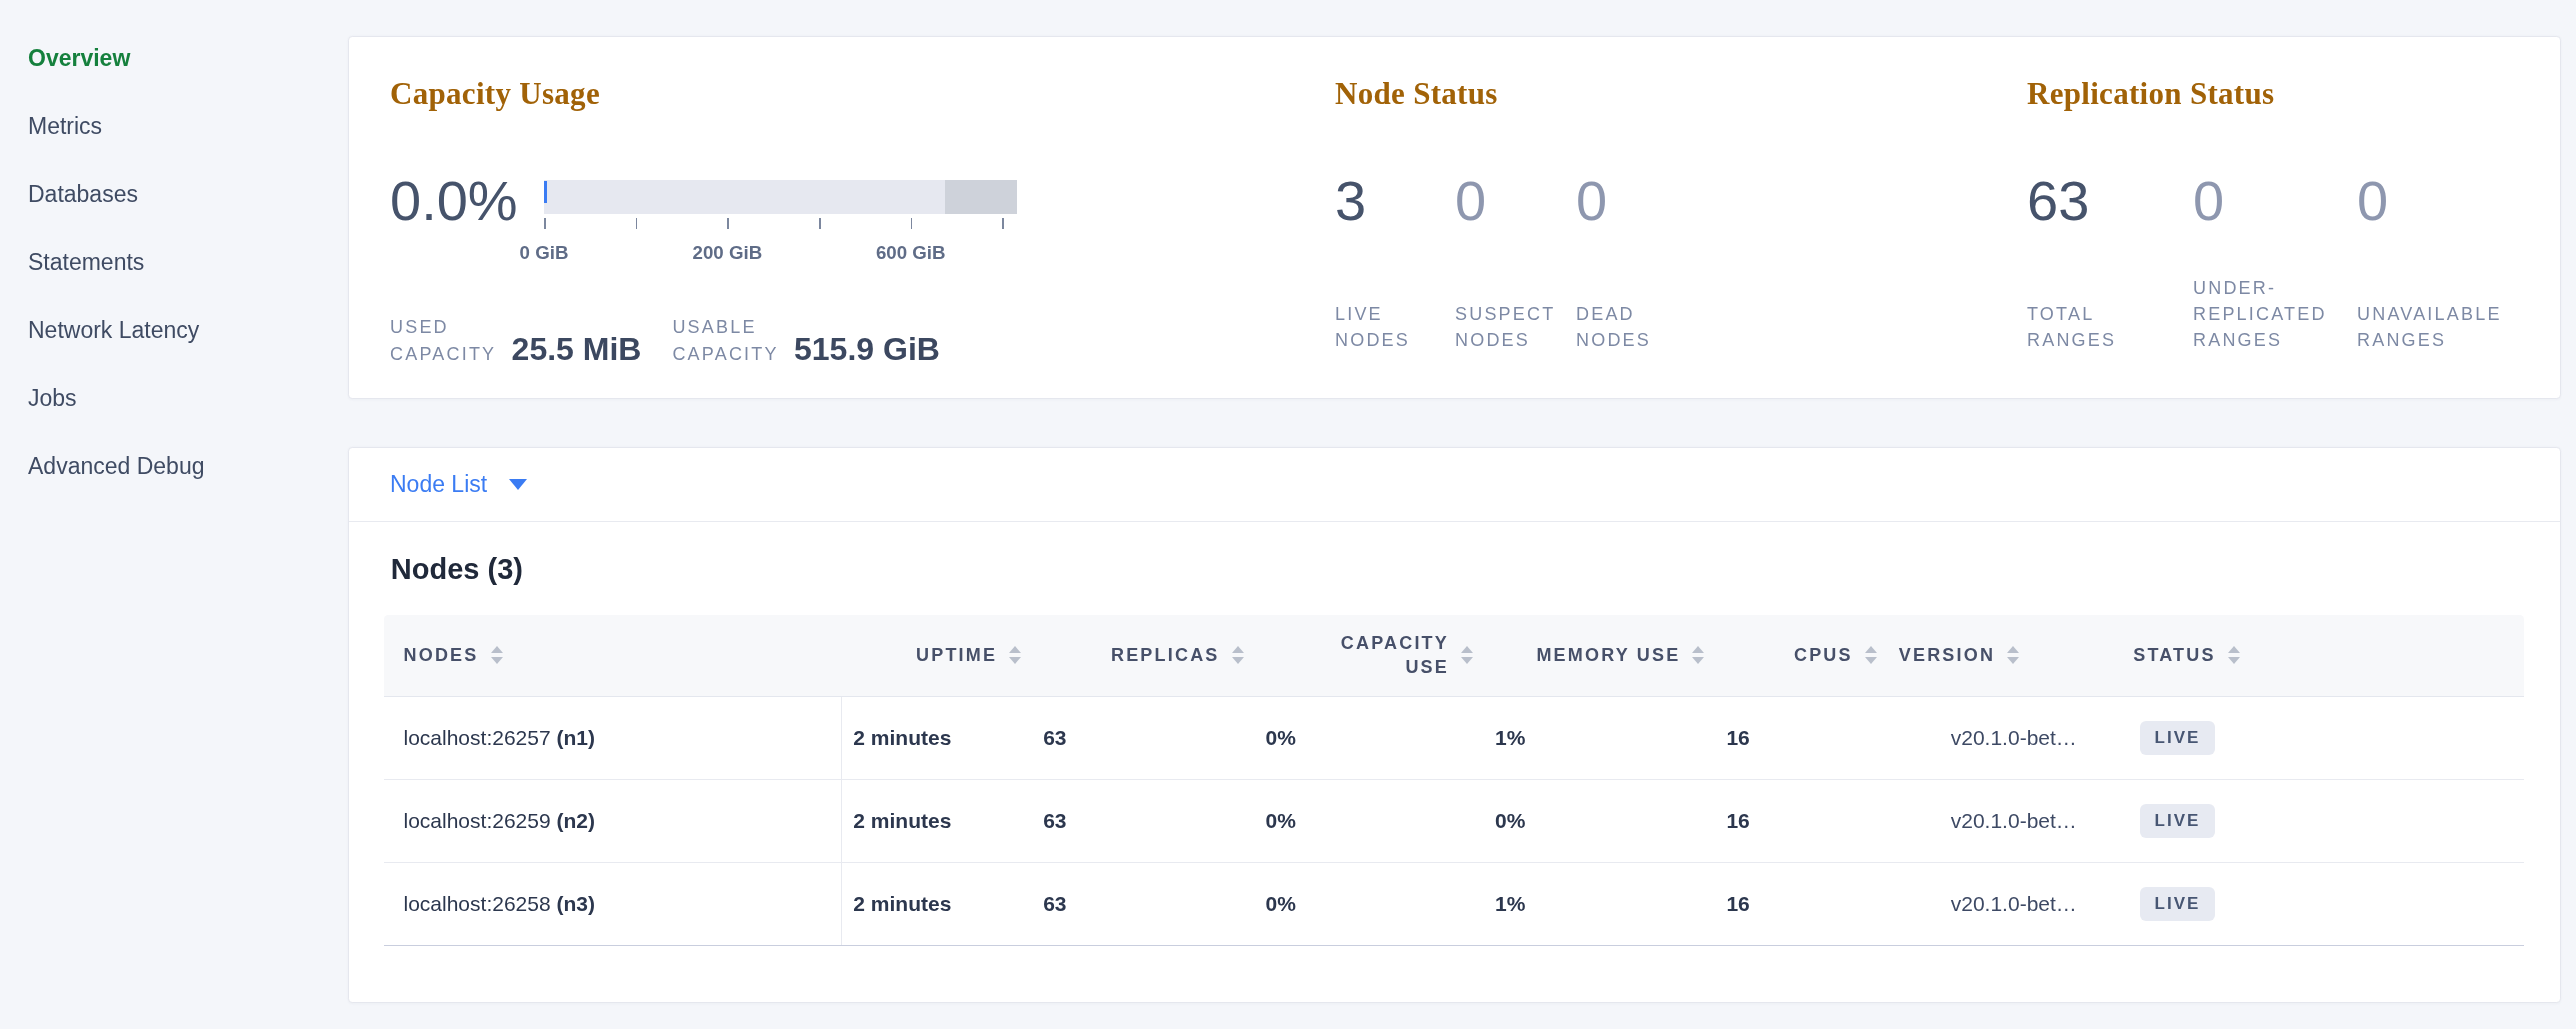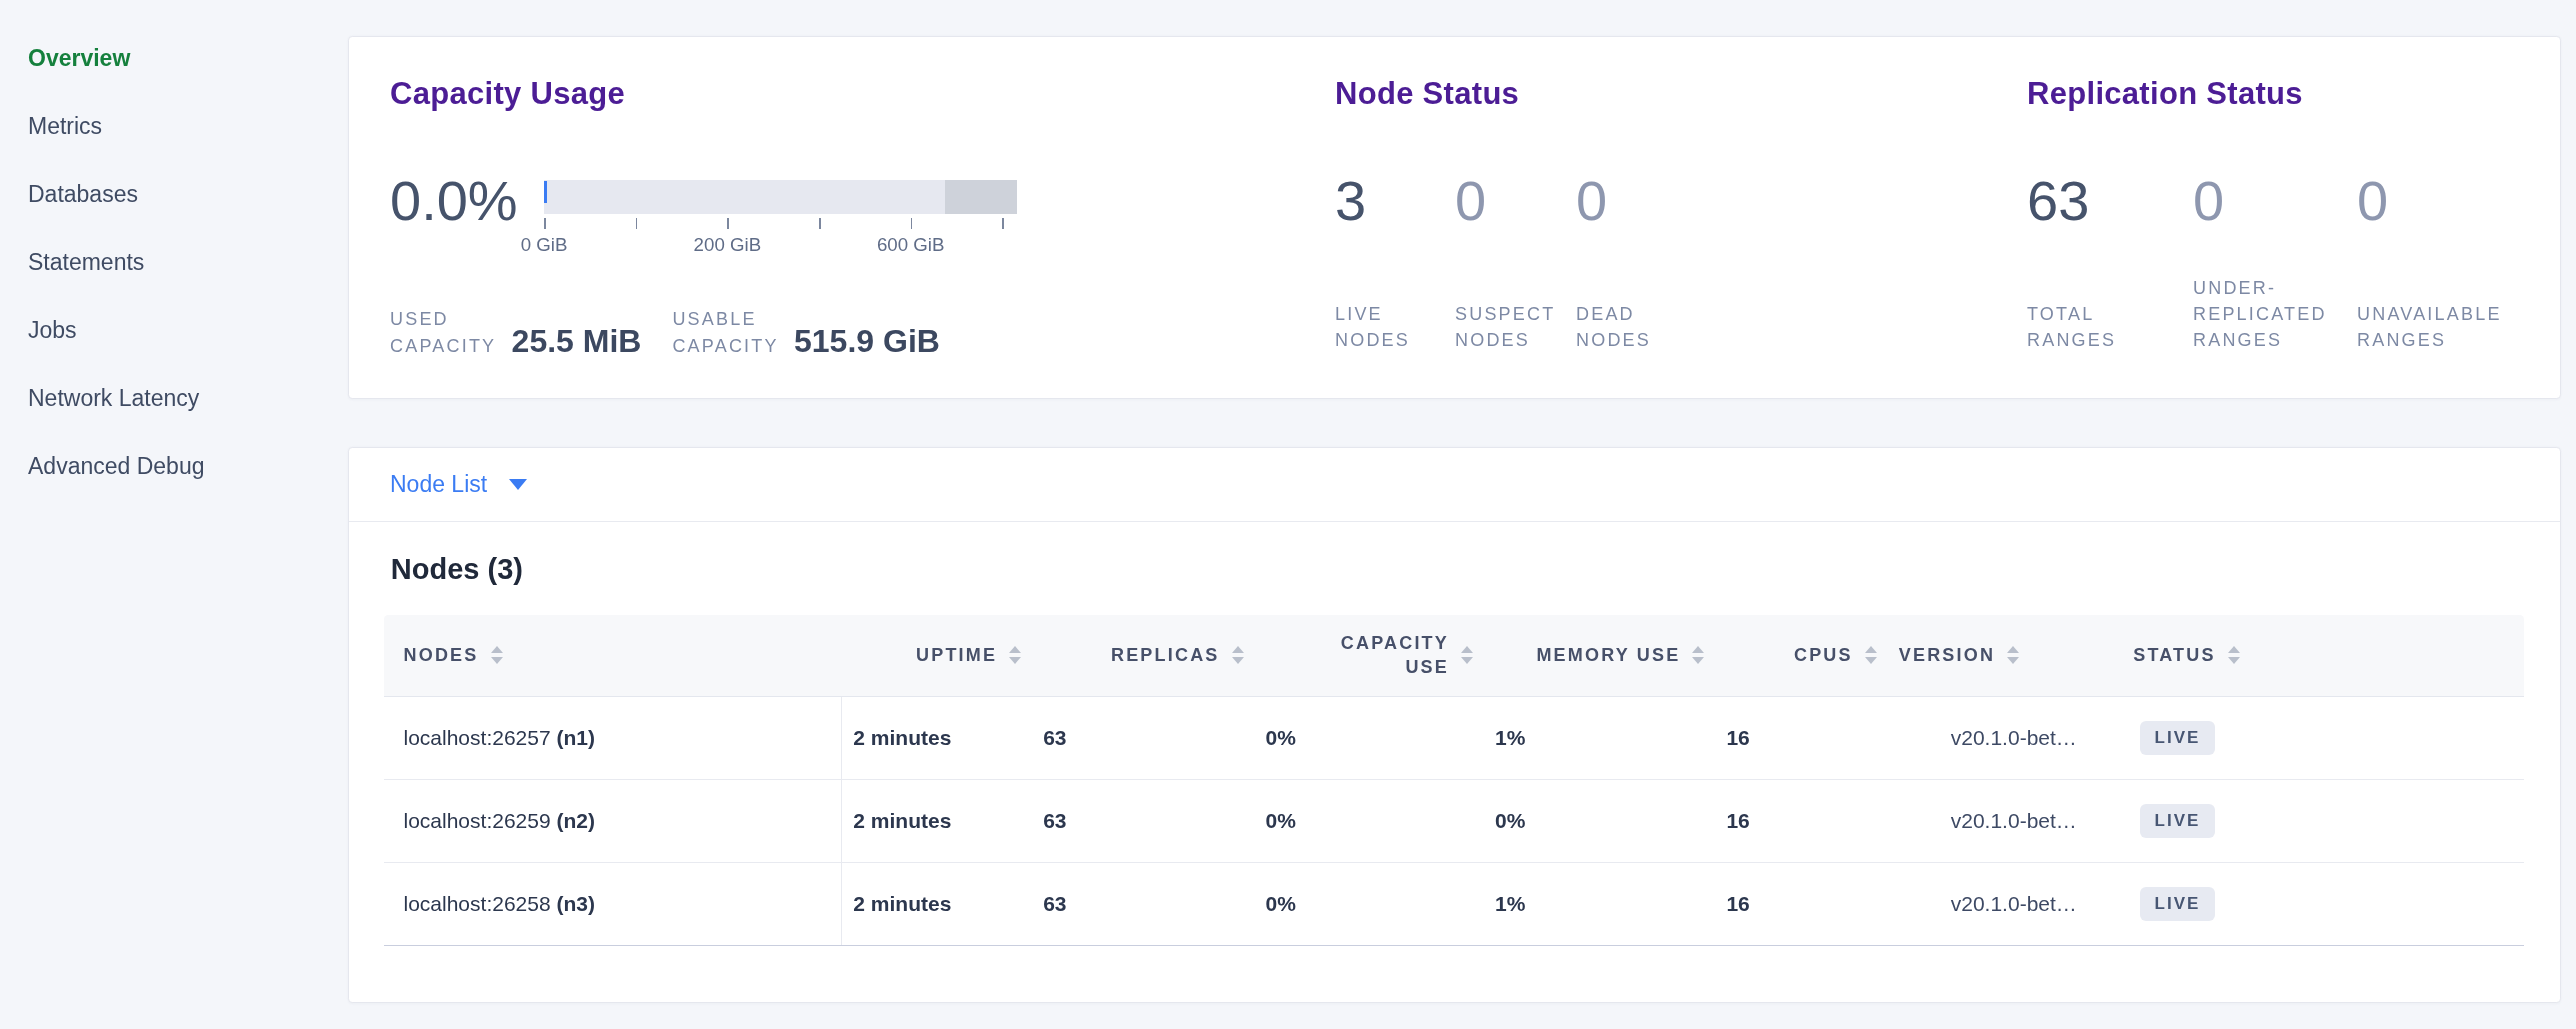--- a/index.html
+++ b/index.html
@@ -17,37 +17,37 @@
   .side-item.active { color:#15803d; font-weight:bold; }
 
   
   .card { position:absolute; left:348px; width:2213px; background:#ffffff;
           border:0.8px solid #e5e7ee; border-radius:4.2px; box-shadow:0 0.8px 2.5px rgba(60,70,100,0.04); }
   #summary-card { top:36px; height:363px; }
   #table-card   { top:447px; height:556px; }
 
   
   .sum-section { position:absolute; top:39px; }
-  .sum-title { font-size:31px; font-weight:600; color:#4c1d95; letter-spacing:0.3px; }
+  .sum-title { font-size:31px; font-weight:600; color:#a16207; letter-spacing:0.3px;font-family:Liberation Serif, serif; }
   .sum-body { margin-top:59px; height:182px; display:flex; }
   .stat-col { display:flex; flex-direction:column; justify-content:space-between; }
   .stat-value { font-size:56px; line-height:59px; font-weight:500; color:#46536b; }
   .stat-value.dim { color:#8e97af; }
   .stat-label { font-size:18px; letter-spacing:2.2px; color:#7d89a4; line-height:1.45; white-space:pre-line; }
 
   
   .cap-row { display:flex; margin-top:59px; }
   .cap-percent { width:154px; font-size:56px; line-height:59px; font-weight:500; color:#46536b; }
   .cap-chart { width:473px; padding-top:8.5px; }
   .cap-bar { position:relative; height:34px; background:#e6e8f0; overflow:hidden; }
   .cap-bar .seg-dark { position:absolute; right:0; top:0; height:100%; width:15.3%; background:#ced2da; }
   .cap-bar .seg-used { position:absolute; left:0; top:1.7px; height:22px; width:3.4px; background:#3b7cf3; }
   .cap-ticks { position:relative; height:13.6px; margin-top:4.2px; }
   .cap-tick { position:absolute; top:0; width:1.7px; height:11px; background:#7c879e; }
-  .cap-ticklabels { position:relative; height:25.5px; margin-top:3px; }
+  .cap-ticklabels { position:relative; height:25.5px; margin-top:11px;font-weight:bold; }
   .cap-ticklabel { position:absolute; transform:translateX(-50%); font-size:18.7px; color:#5f6c87; white-space:nowrap; }
   .cap-stats { display:flex; align-items:flex-end; margin-top:46px; }
   .cap-stat-label { font-size:18px; letter-spacing:2.2px; color:#7d89a4; line-height:1.5; white-space:pre-line; margin-right:15.3px; }
   .cap-stat-value { font-size:32px; font-weight:600; color:#3c4860; line-height:1; margin-bottom:2.5px; }
   .cap-stat-value.first { margin-right:31px; }
 
   
   .dropdown-row { height:74px; display:flex; align-items:center; padding-left:41px;
                   border-bottom:1.7px solid #e8eaf0; cursor:pointer; }
   .dd-label { font-size:23px; color:#3b7cf3; }
@@ -82,22 +82,22 @@
            letter-spacing:2px; padding:8.5px 14.4px; border-radius:6px; line-height:1; }
 </style>
 </head>
 <body>
 
 <nav class="sidebar" id="sidebar">
     <div class="side-item active">Overview</div>
     <div class="side-item">Metrics</div>
     <div class="side-item">Databases</div>
     <div class="side-item">Statements</div>
+    <div class="side-item">Network Latency</div>
     <div class="side-item">Jobs</div>
-    <div class="side-item">Network Latency</div>
     <div class="side-item">Advanced Debug</div>
   </nav>
 
 <section class="card" id="summary-card">
 
   <div class="sum-section" style="left:41px;">
     <div class="sum-title">Capacity Usage</div>
     <div class="cap-row">
       <div class="cap-percent">0.0%</div>
       <div class="cap-chart">

